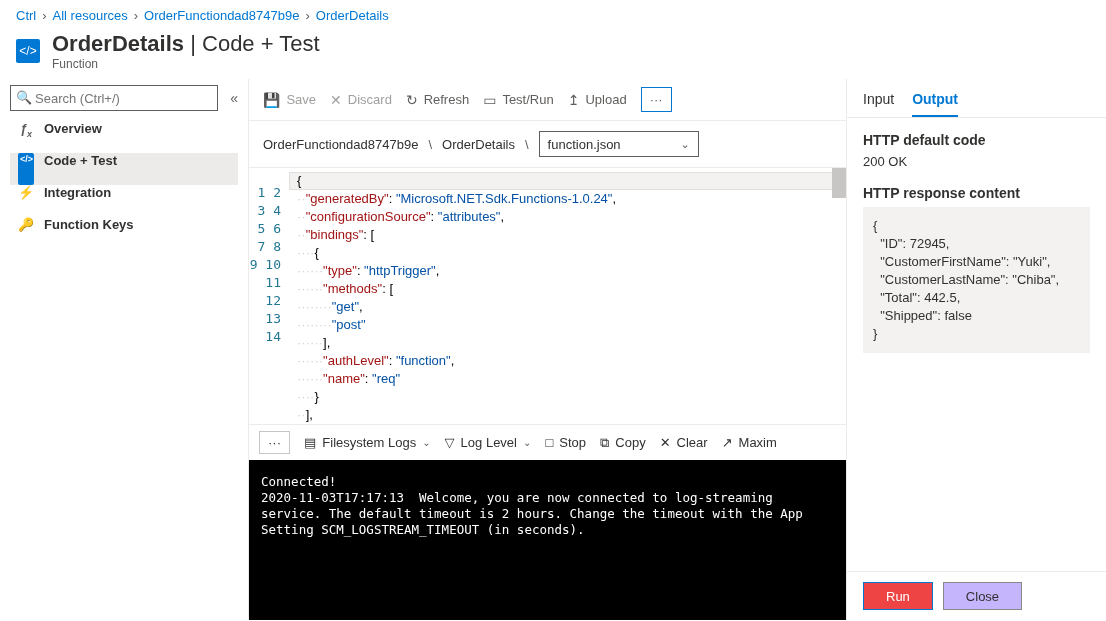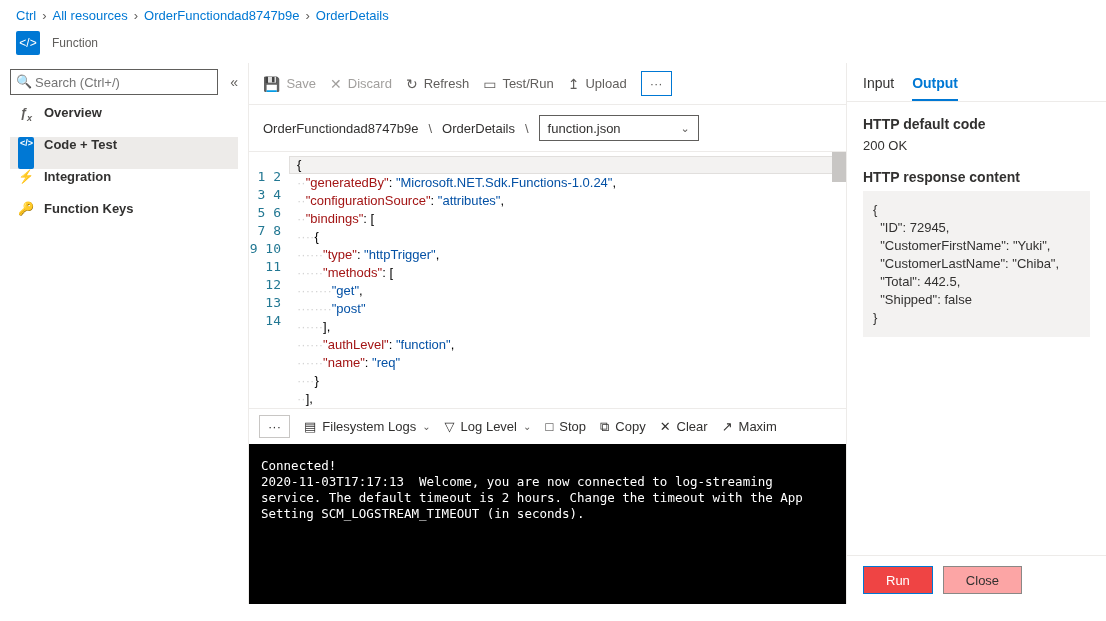--- a/index.html
+++ b/index.html
@@ -73,38 +73,39 @@
 .right .tabs { display: flex; gap: 18px; padding: 12px 16px 0; border-bottom: 1px solid #edebe9; }
 .right .tab { font-size: 14px; color: #323130; padding-bottom: 8px; cursor: pointer; }
 .right .tab.active { color: #0078d4; border-bottom: 2px solid #0078d4; font-weight: 600; }
 .right .body { padding: 14px 16px; flex: 1; overflow: auto; }
 .right .label { font-weight: 600; font-size: 14px; margin-bottom: 6px; }
 .right .val { font-size: 13px; margin-bottom: 16px; }
 .right .respbox { background: #f3f2f1; padding: 10px; font-size: 13px; line-height: 18px; font-family: "Segoe UI", Arial; white-space: pre-wrap; }
 .right .footer { border-top: 1px solid #edebe9; padding: 10px 16px; display: flex; gap: 10px; justify-content: flex-start; }
 .right .footer button { height: 28px; padding: 0 22px; font-size: 13px; cursor: pointer; }
 .right .footer .primary { background: #ef4444; color: #fff; border: 1px solid #0078d4; }
-.right .footer .secondary { background: #fca5a5; border: 1px solid #8a8886; color: #323130; }
+.right .footer .secondary { background: #c4b5fd; border: 1px solid #8a8886; color: #323130; }
 </style>
 </head>
 <body>
 
 <div class="breadcrumb">
   <span class="crumb">Ctrl</span>
   <span class="sep">›</span>
   <span class="crumb">All resources</span>
   <span class="sep">›</span>
   <span class="crumb">OrderFunctiondad8747b9e</span>
   <span class="sep">›</span>
   <span class="crumb">OrderDetails</span>
 </div>
 
 <div class="header">
   <div class="icon-badge">&lt;/&gt;</div>
   <div class="title-wrap">
+    <div class="title"><b>OrderDetails</b><span> | Code + Test</span></div>
     <div class="subtitle">Function</div>
   </div>
 </div>
 
 <div class="main">
 
   <div class="sidebar">
     <div class="search-wrap">
       <div class="search-box">
         <span class="mag">🔍</span>

